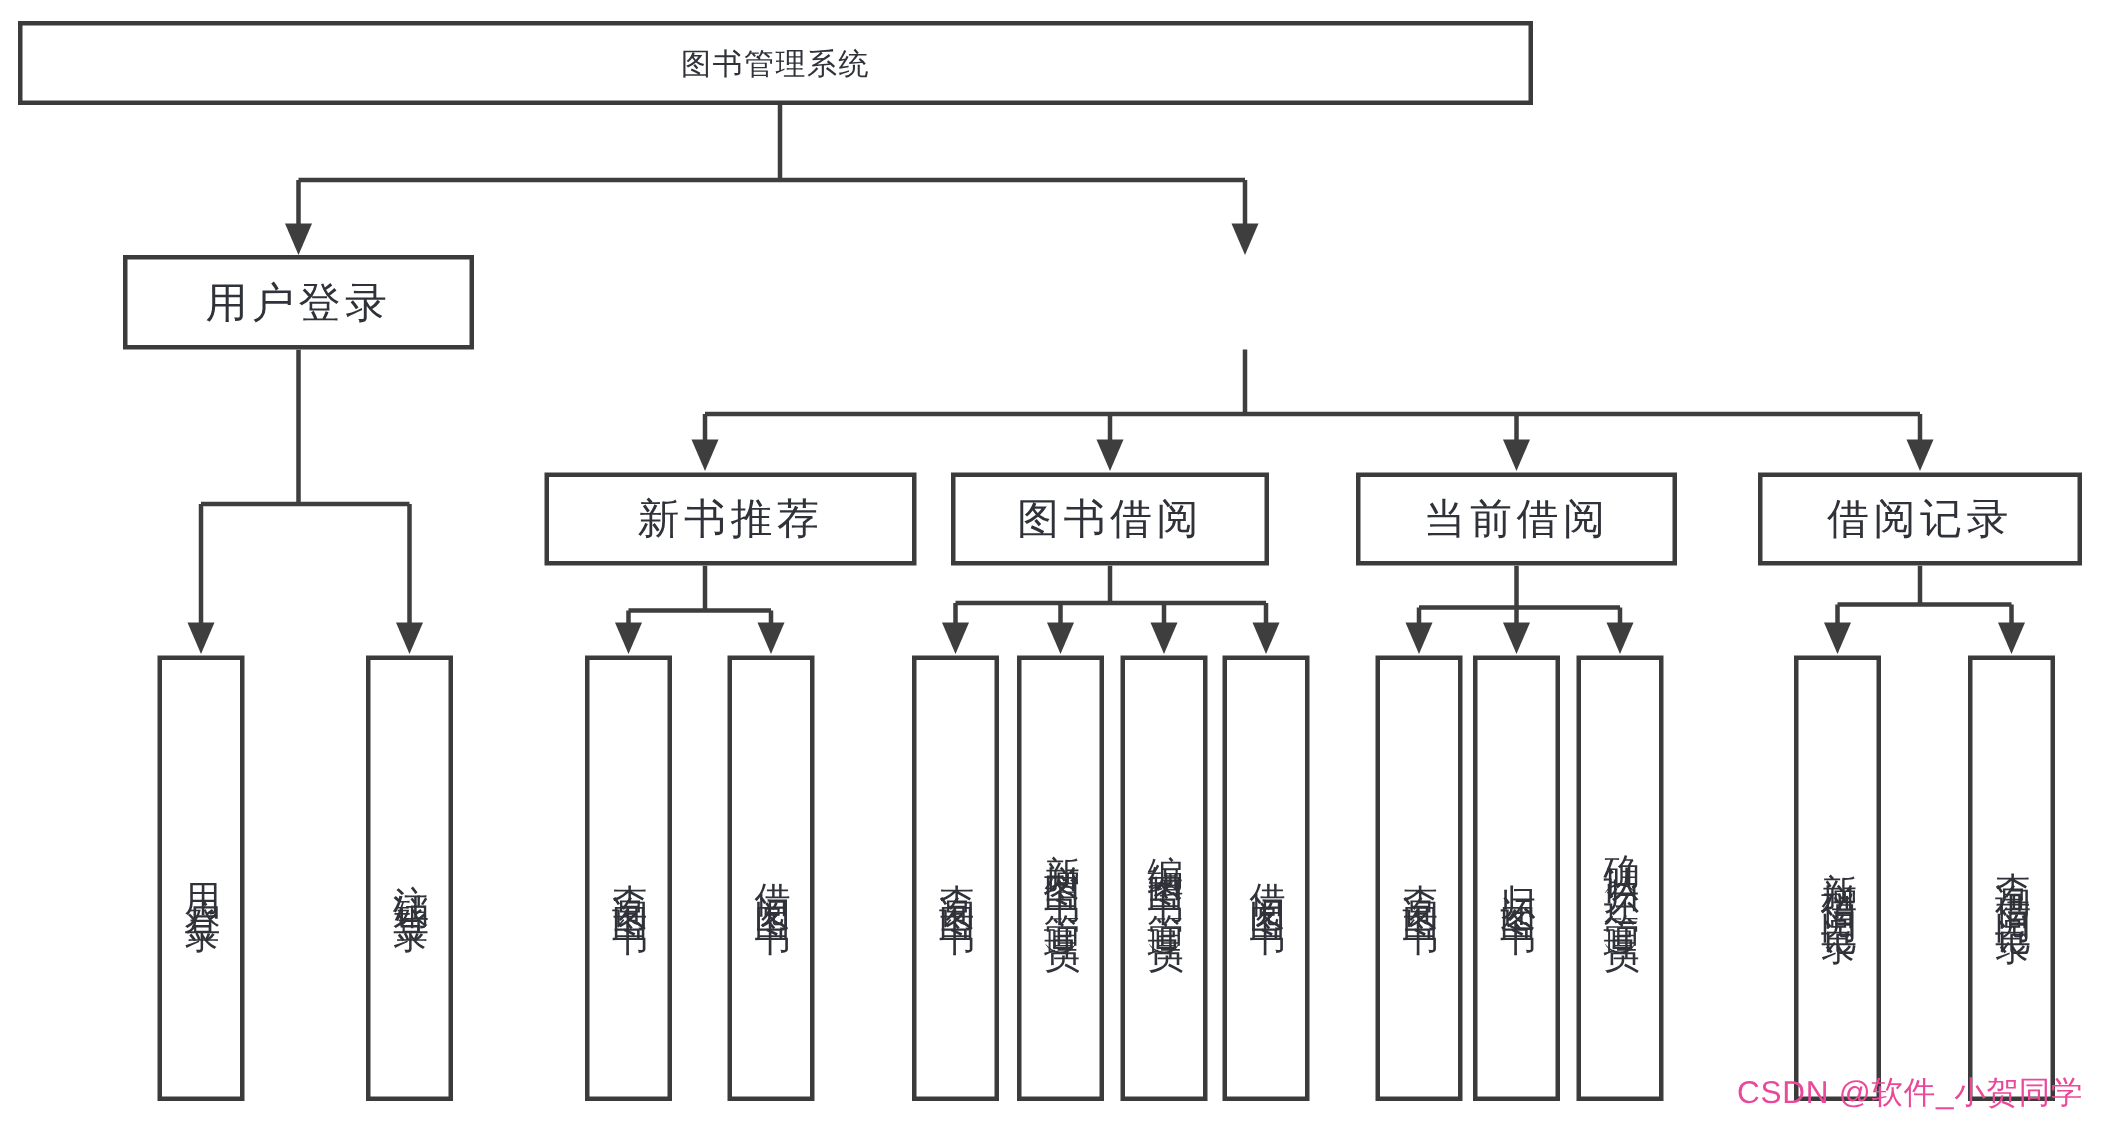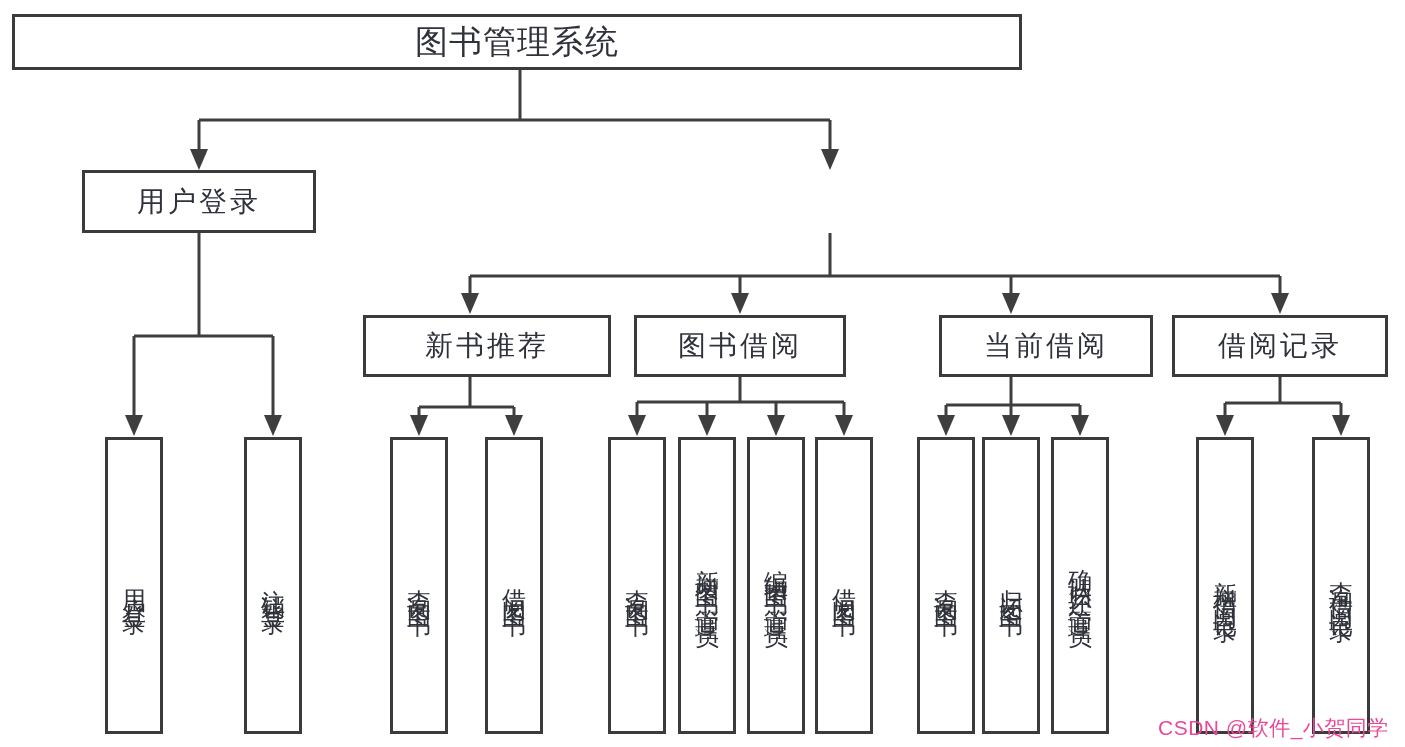--- a/index.html
+++ b/index.html
@@ -26,21 +26,21 @@
     box-sizing: border-box;
     border: 3px solid #3b3b3b;
     background: #ffffff;
     display: flex;
     align-items: center;
     justify-content: center;
     color: #30323a;
     z-index: 1;
   }
   .root-node {
-    font-size: 33px;
+    font-size: 20px;
     letter-spacing: 1px;
   }
   .h-node {
     font-size: 28px;
     letter-spacing: 3px;
   }
   .v-node .vtext {
     writing-mode: vertical-rl;
     text-orientation: mixed;
     font-size: 24px;
@@ -111,21 +111,21 @@
   <div class="node h-node" style="left:82px; top:170px; width:234px; height:63px;">
     <span>用户登录</span>
   </div>
 
   <div class="node h-node" style="left:363px; top:315px; width:248px; height:62px;">
     <span>新书推荐</span>
   </div>
   <div class="node h-node" style="left:634px; top:315px; width:212px; height:62px;">
     <span>图书借阅</span>
   </div>
-  <div class="node h-node" style="left:904px; top:315px; width:214px; height:62px;margin-left:35px;">
+  <div class="node h-node" style="left:904px; top:315px; width:214px; height:62px;">
     <span>当前借阅</span>
   </div>
   <div class="node h-node" style="left:1172px; top:315px; width:216px; height:62px;">
     <span>借阅记录</span>
   </div>
 
   <div class="node v-node" style="left:105px; top:437px; width:58px; height:297px;">
     <span class="vtext">用户登录</span>
   </div>
   <div class="node v-node" style="left:244px; top:437px; width:58px; height:297px;">

